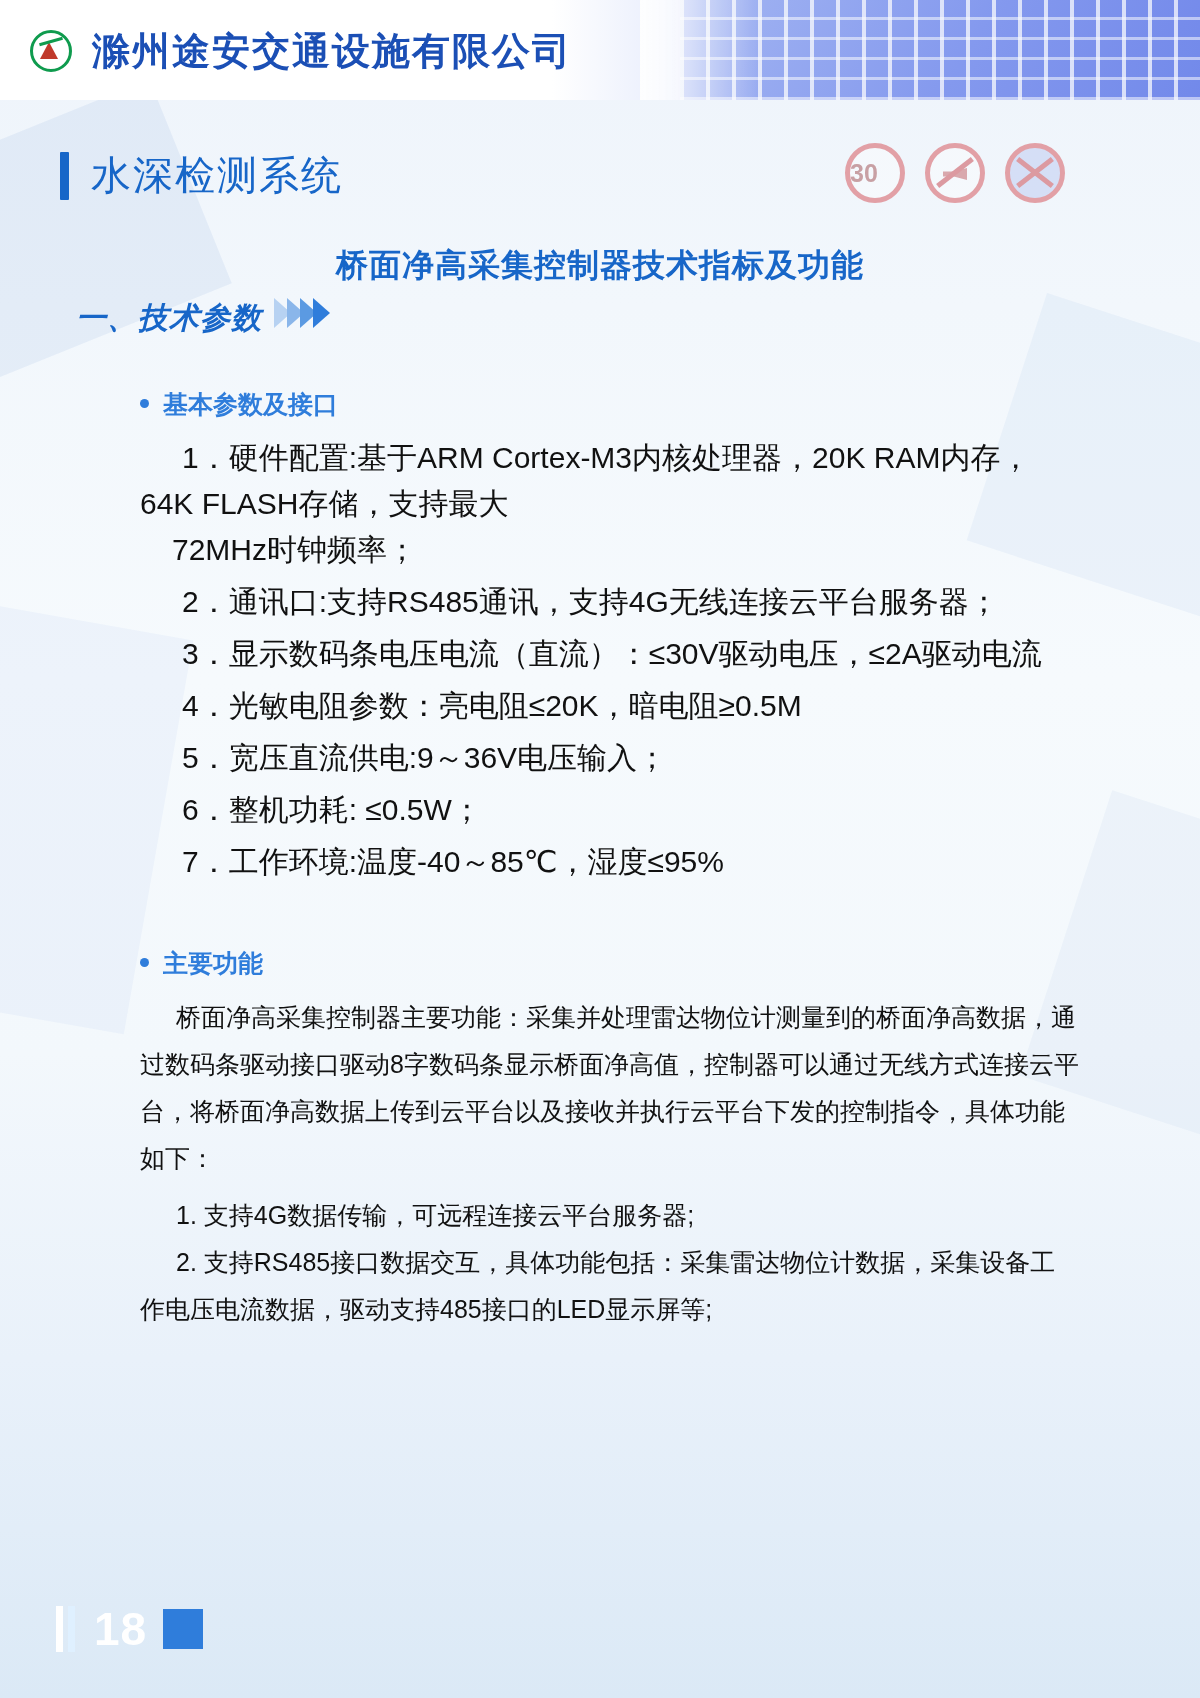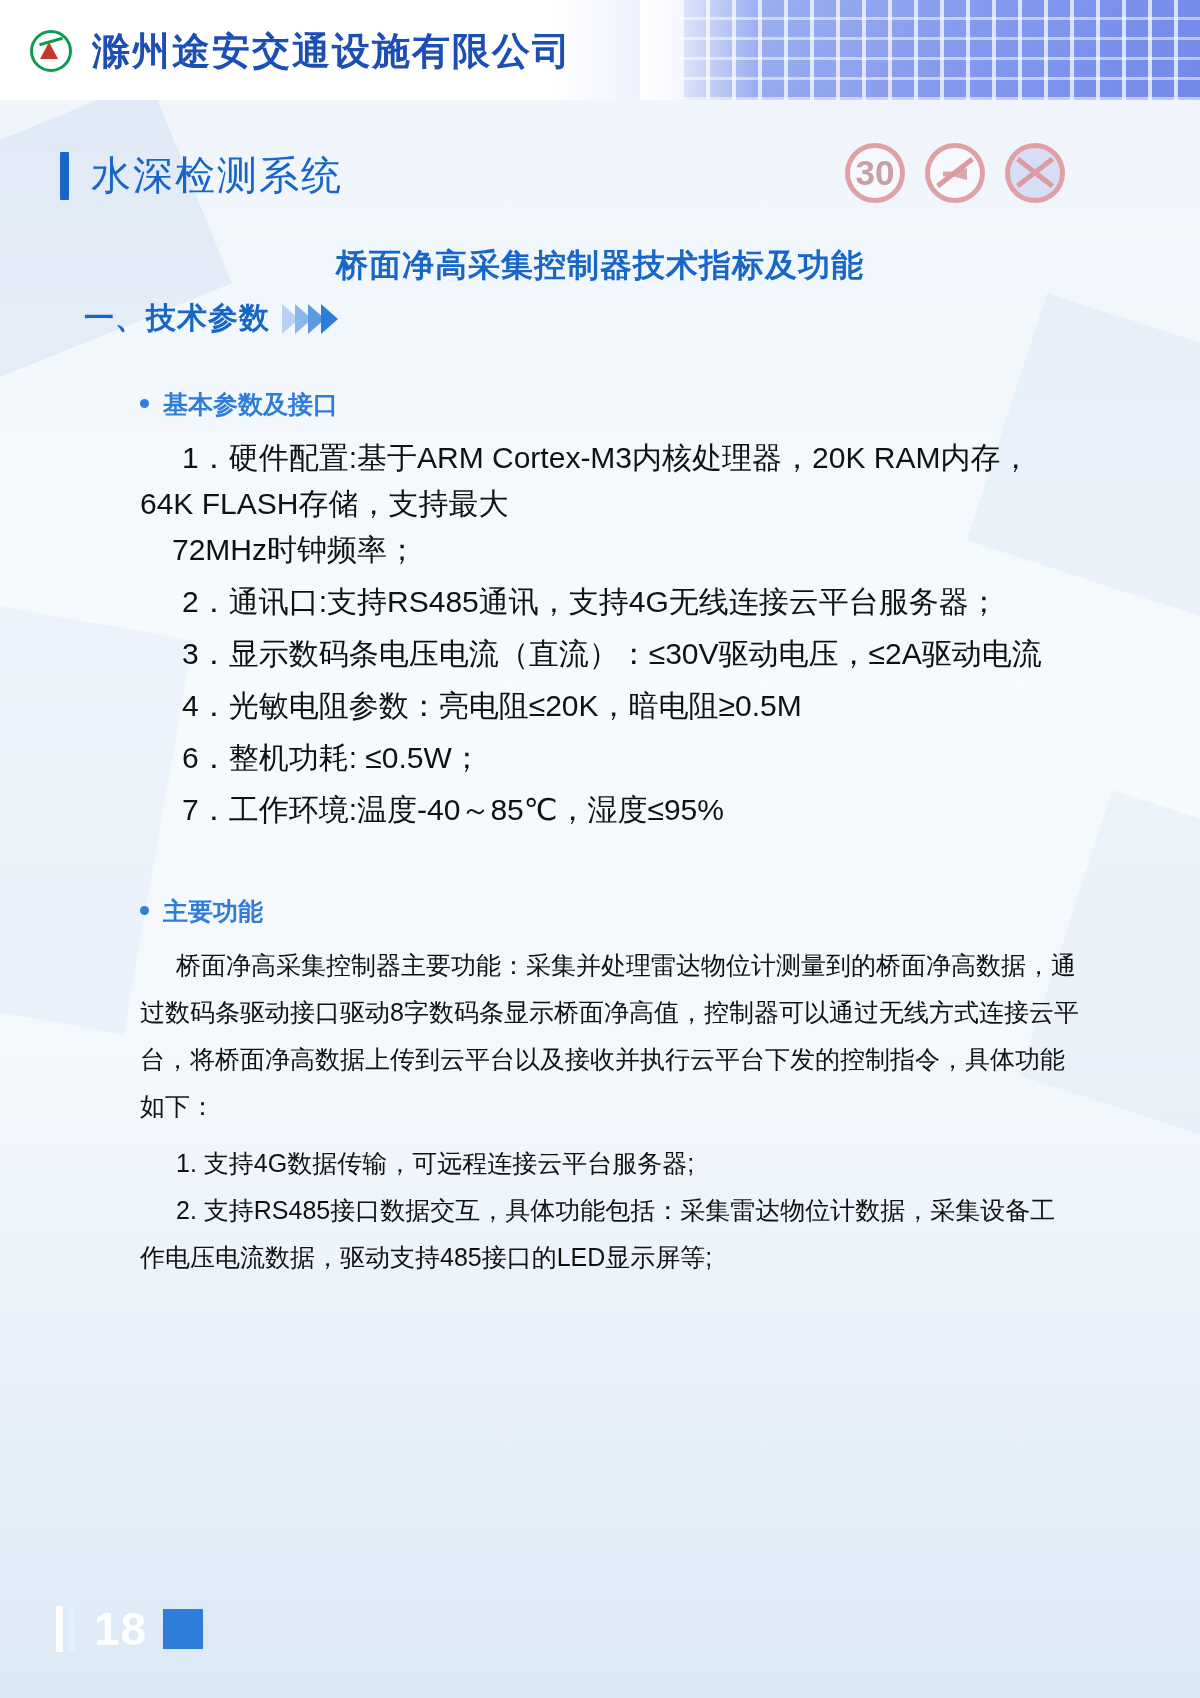--- a/index.html
+++ b/index.html
@@ -112,22 +112,22 @@
   .sign {
     position: absolute;
     border-radius: 50%;
     box-sizing: border-box;
   }
   .sign-speed {
     left: 845px; top: 143px;
     width: 60px; height: 60px;
     border: 5px solid #e2a0a6;
     color: #c8a0a4;
-    font-size: 35px; font-weight: bold;
-    text-align: center; line-height: 50px;
+    font-size: 25px; font-weight: bold;
+    text-align: left; line-height: 50px;
     background: rgba(255,255,255,0.35);
   }
   .sign-nohorn {
     left: 925px; top: 143px;
     width: 60px; height: 60px;
     border: 5px solid #e2a0a6;
     background: rgba(255,255,255,0.35);
   }
   .sign-nohorn .horn {
     position: absolute; left: 13px; top: 20px;
@@ -162,23 +162,24 @@
     text-align: center;
     font-size: 32px;
     font-weight: bold;
     color: #1766c8;
     letter-spacing: 1px;
   }
 
   
   .h2-row {
     position: absolute;
-    left: 84px; top: 298px;
-    display: flex;
-    align-items: center;
+    left: 76px; top: 298px;
+    display: flex;
+    align-items: flex-start;
+    font-style: italic;
   }
   .h2-text {
     font-size: 30px;
     font-weight: bold;
     color: #1766c8;
     letter-spacing: 1px;
   }
   .arrows {
     display: flex;
     margin-left: 16px;
@@ -422,20 +423,21 @@
       <span class="bullet-dot"></span>
       <span>基本参数及接口</span>
     </div>
 
     <ul class="num-list">
       <li class="num-item">1．硬件配置:基于ARM Cortex-M3内核处理器，20K RAM内存，64K FLASH存储，支持最大</li>
       <li class="num-item" style="text-indent:0;margin-top:-6px;margin-left:32px;">72MHz时钟频率；</li>
       <li class="num-item">2．通讯口:支持RS485通讯，支持4G无线连接云平台服务器；</li>
       <li class="num-item">3．显示数码条电压电流（直流）：≤30V驱动电压，≤2A驱动电流</li>
       <li class="num-item">4．光敏电阻参数：亮电阻≤20K，暗电阻≥0.5M</li>
+      <li class="num-item">5．宽压直流供电:9～36V电压输入；</li>
       <li class="num-item">6．整机功耗: ≤0.5W；</li>
       <li class="num-item">7．工作环境:温度-40～85℃，湿度≤95%</li>
     </ul>
 
     <div class="gap-lg"></div>
 
     <div class="bullet-head">
       <span class="bullet-dot"></span>
       <span>主要功能</span>
     </div>

